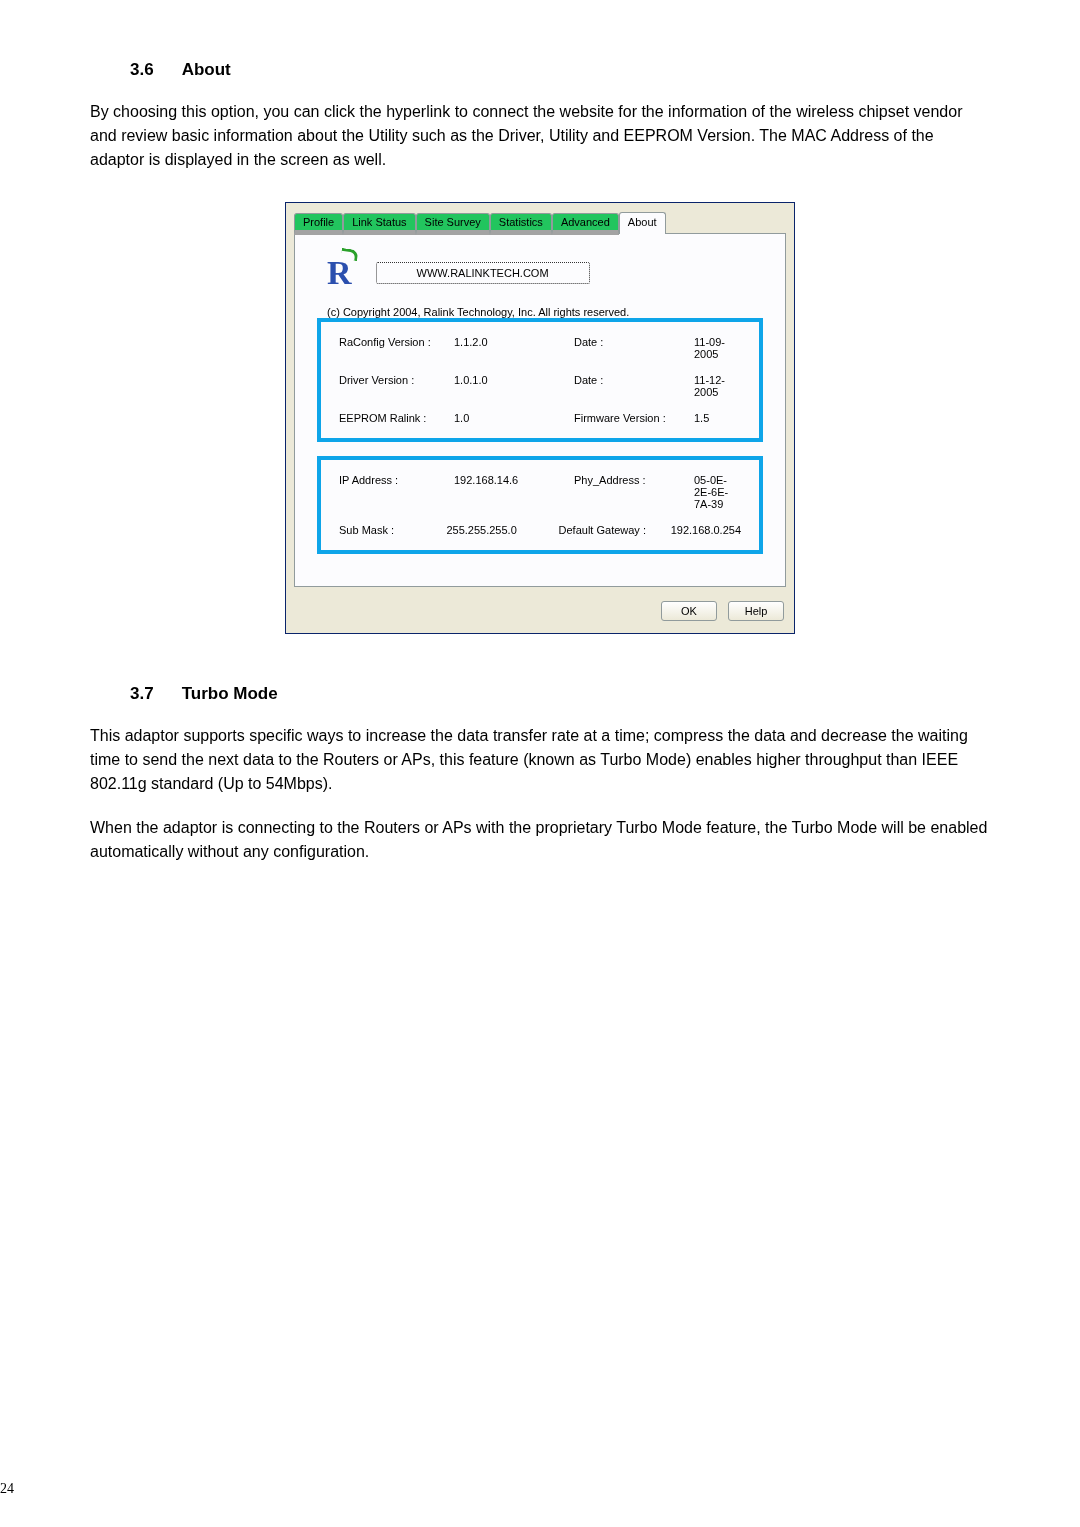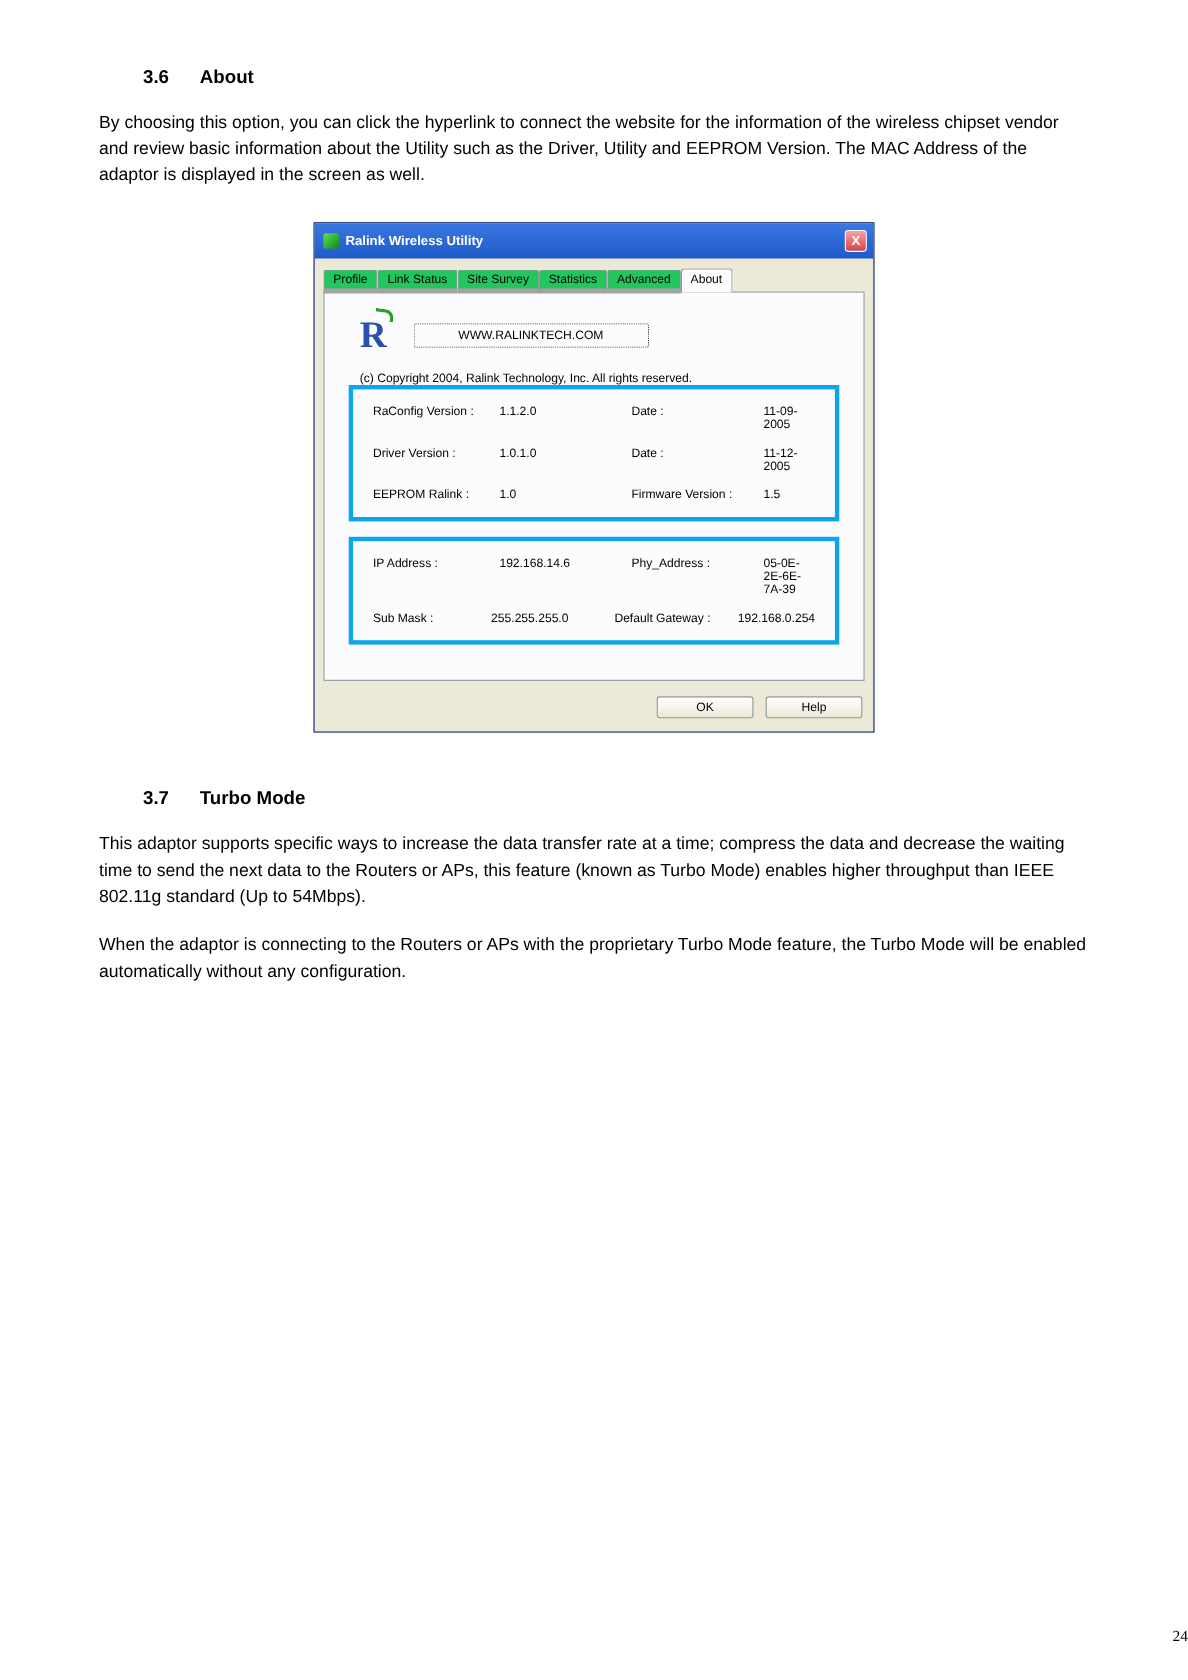--- a/index.html
+++ b/index.html
@@ -144,55 +144,48 @@
     .cell-a { width: 115px; }
     .cell-b { width: 120px; }
     .cell-c { width: 120px; }
     .cell-d { flex: 1; }
     .bottom-btns {
       padding: 6px 10px 12px 0;
       text-align: right;
     }
     .std-btn {
       display: inline-block;
-      width: 88px;
+      width: 56px;
       padding: 3px 0;
       border: 1px solid #919B9C;
       border-radius: 3px;
       background: linear-gradient(to bottom, #FFFFFF, #ECE9D8);
       font-size: 11px;
       text-align: center;
       margin-left: 8px;
     }
     .page-num {
       position: absolute;
       bottom: 30px;
       left: 0; right: 0;
-      text-align: right;
+      text-align: left;
       font-size: 14px;
       font-family: 'Times New Roman', serif;
     }
   </style>
 </head>
 <body>
 
 <h3>
   <span class="num">3.6</span><span class="gap"></span><span>About</span>
 </h3>
 <p class="body">By choosing this option, you can click the hyperlink to connect the website for the information of the wireless chipset vendor and review basic information about the Utility such as the Driver, Utility and EEPROM Version. The MAC Address of the adaptor is displayed in the screen as well.</p>
 
 <div class="figure-wrap">
   <div class="dialog">
-    <div class="titlebar">
-      <div class="titlebar-left">
-        <div class="mini-icon"></div>
-        <span>Ralink Wireless Utility</span>
-      </div>
-      <div class="close-btn">X</div>
-    </div>
     <div class="tabs">
       <div class="tab inactive">Profile</div>
       <div class="tab inactive">Link Status</div>
       <div class="tab inactive">Site Survey</div>
       <div class="tab inactive">Statistics</div>
       <div class="tab inactive">Advanced</div>
       <div class="tab active">About</div>
     </div>
     <div class="tab-panel">
       <div class="logo-row">

